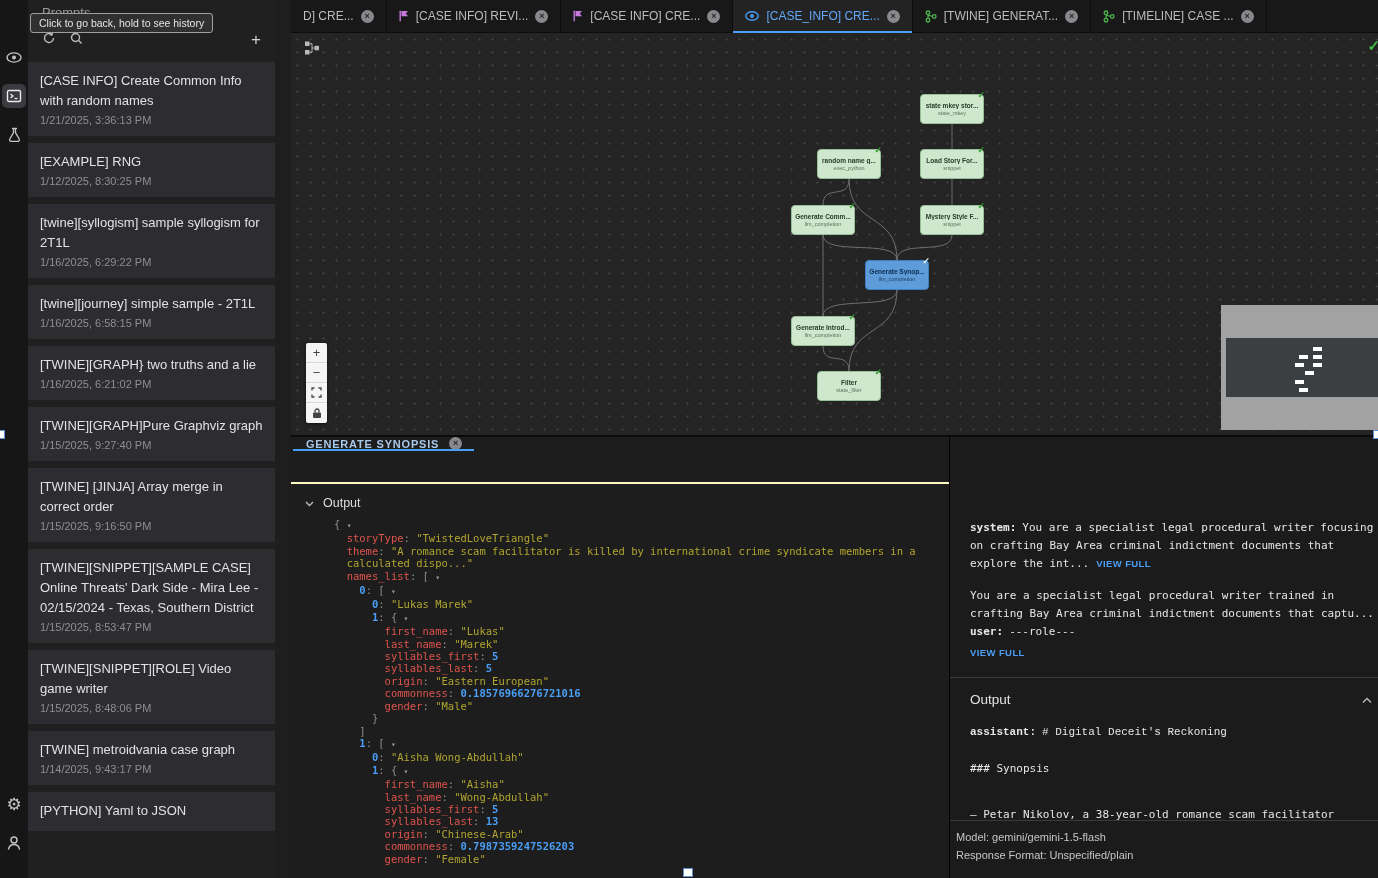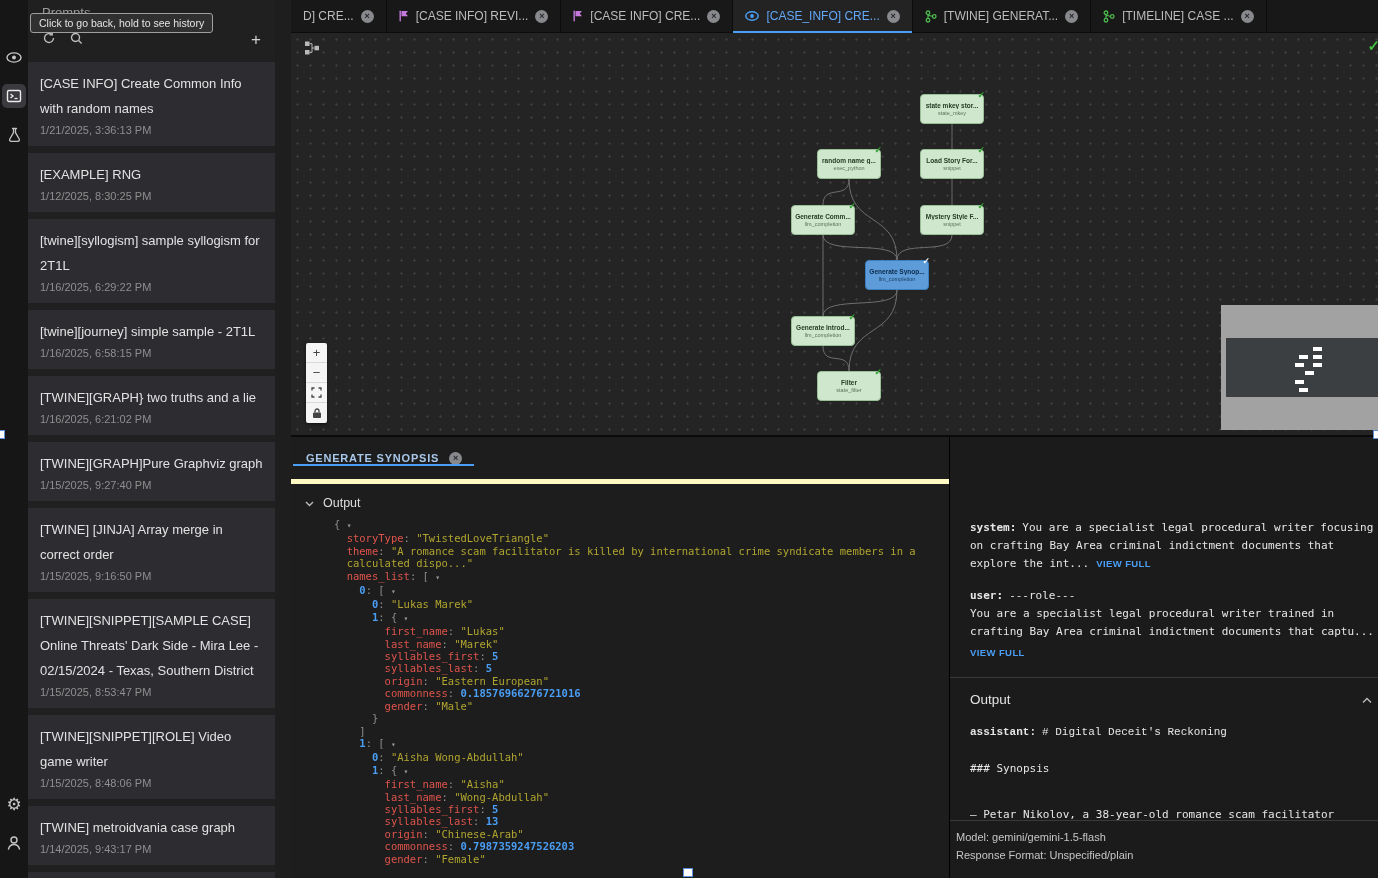--- a/index.html
+++ b/index.html
@@ -20,21 +20,21 @@
   .side { position:absolute; left:28px; top:0; width:247px; height:878px; background:#202020; }
   .side-title { padding:5px 0 0 14px; color:#9a9a9a; font-size:13px; }
   .tooltip { position:absolute; left:2px; top:13px; background:#303030; border:1px solid #9f9f9f;
              color:#e4e4e4; font-size:10.5px; padding:3px 8px; border-radius:3px;
              white-space:nowrap; z-index:6; }
   .side-toolbar { display:flex; align-items:center; gap:14px; padding:10px 14px 8px; height:37px; }
   .tool-grow { flex:1; }
   .add-btn { font-size:17px; color:#cfcfcf; cursor:pointer; line-height:1; }
   .prompt-list { position:absolute; top:62px; left:0; right:0; bottom:0; overflow:hidden; }
   .prompt-item { background:#2c2c31; margin-bottom:7px; padding:9px 12px 10px; cursor:pointer; }
-  .prompt-title { color:#e2e2e2; font-size:13px; line-height:25px; }
+  .prompt-title { color:#e2e2e2; font-size:13px; line-height:20px; }
   .prompt-time { color:#8f8f8f; font-size:11px; margin-top:3px; }
 
   
   .main { position:absolute; left:291px; top:0; width:1103px; height:878px; }
   .tabbar { position:absolute; top:0; left:0; right:0; height:33px; background:#181818;
             display:flex; align-items:stretch; border-bottom:1px solid #0c0c0c; }
   .tab { display:flex; align-items:center; gap:7px; padding:0 12px; border-right:1px solid #0c0c0c;
          font-size:12px; color:#bcbcbc; position:relative; cursor:pointer; white-space:nowrap; }
   .tab.active { background:#232324; color:#63a8f8; }
   .tab.active::after { content:""; position:absolute; left:0; right:0; bottom:-1px; height:2px; background:#4a9ef5; }
@@ -69,21 +69,21 @@
   .zoom-btn:last-child { border-bottom:none; }
   .minimap { position:absolute; left:930px; top:272px; width:163px; height:125px; background:#a2a2a2; cursor:pointer; }
   .minimap-view { position:absolute; left:5px; top:33px; width:152px; height:59px; background:#3c3f42; }
   .mini-node { position:absolute; width:9px; height:4px; background:#ffffff; }
 
   .splitter { position:absolute; top:435px; left:0; width:1103px; height:2px; background:#0a0a0a; cursor:row-resize; }
 
   
   .bottom { position:absolute; top:437px; left:0; width:1103px; height:441px; background:#1d1d1d; display:flex; }
   .bleft { width:658px; position:relative; }
-  .bl-header { height:47px; display:flex; align-items:center; border-bottom:5px solid #fef9c3; }
+  .bl-header { height:47px; display:flex; align-items:flex-start; border-bottom:2px solid #fef9c3; }
   .bl-tab { display:flex; align-items:center; gap:10px; padding:0 14px 0 15px; position:relative; cursor:pointer; }
   .bl-tab::after { content:""; position:absolute; left:2px; right:2px; bottom:-1px; height:2px; background:#4a9ef5; }
   .bl-tab-label { color:#a9c7e8; font-size:11px; font-weight:bold; letter-spacing:.8px; }
   .output-row { display:flex; align-items:center; gap:9px; padding:12px 0 5px 14px;
                 color:#dedede; font-size:12.5px; cursor:pointer; }
   .json-tree { padding:3px 0 0 43px; font-family:"DejaVu Sans Mono",monospace; font-size:10.5px;
                line-height:12.4px; white-space:pre; overflow:hidden; height:352px; }
   .tk-p { color:#8d8d8d; } .tk-k { color:#df544c; } .tk-i { color:#4a9ef5; font-weight:bold; }
   .tk-s { color:#b0a52f; } .tk-n { color:#4a9ef5; font-weight:bold; }
   .tk-c { color:#999; font-size:8px; }
@@ -386,22 +386,22 @@
           <span>Output</span>
         </div>
         <div class="json-tree"><div class="json-line"><span class="tk-p">{ </span><span class="tk-c">▾</span></div><div class="json-line"><span class="tk-p">  </span><span class="tk-k">storyType</span><span class="tk-p">: </span><span class="tk-s">"TwistedLoveTriangle"</span></div><div class="json-line"><span class="tk-p">  </span><span class="tk-k">theme</span><span class="tk-p">: </span><span class="tk-s">"A romance scam facilitator is killed by international crime syndicate members in a</span></div><div class="json-line"><span class="tk-s">  calculated dispo..."</span></div><div class="json-line"><span class="tk-p">  </span><span class="tk-k">names_list</span><span class="tk-p">: [ </span><span class="tk-c">▾</span></div><div class="json-line"><span class="tk-p">    </span><span class="tk-i">0</span><span class="tk-p">: [ </span><span class="tk-c">▾</span></div><div class="json-line"><span class="tk-p">      </span><span class="tk-i">0</span><span class="tk-p">: </span><span class="tk-s">"Lukas Marek"</span></div><div class="json-line"><span class="tk-p">      </span><span class="tk-i">1</span><span class="tk-p">: { </span><span class="tk-c">▾</span></div><div class="json-line"><span class="tk-p">        </span><span class="tk-k">first_name</span><span class="tk-p">: </span><span class="tk-s">"Lukas"</span></div><div class="json-line"><span class="tk-p">        </span><span class="tk-k">last_name</span><span class="tk-p">: </span><span class="tk-s">"Marek"</span></div><div class="json-line"><span class="tk-p">        </span><span class="tk-k">syllables_first</span><span class="tk-p">: </span><span class="tk-n">5</span></div><div class="json-line"><span class="tk-p">        </span><span class="tk-k">syllables_last</span><span class="tk-p">: </span><span class="tk-n">5</span></div><div class="json-line"><span class="tk-p">        </span><span class="tk-k">origin</span><span class="tk-p">: </span><span class="tk-s">"Eastern European"</span></div><div class="json-line"><span class="tk-p">        </span><span class="tk-k">commonness</span><span class="tk-p">: </span><span class="tk-n">0.18576966276721016</span></div><div class="json-line"><span class="tk-p">        </span><span class="tk-k">gender</span><span class="tk-p">: </span><span class="tk-s">"Male"</span></div><div class="json-line"><span class="tk-p">      }</span></div><div class="json-line"><span class="tk-p">    ]</span></div><div class="json-line"><span class="tk-p">    </span><span class="tk-i">1</span><span class="tk-p">: [ </span><span class="tk-c">▾</span></div><div class="json-line"><span class="tk-p">      </span><span class="tk-i">0</span><span class="tk-p">: </span><span class="tk-s">"Aisha Wong-Abdullah"</span></div><div class="json-line"><span class="tk-p">      </span><span class="tk-i">1</span><span class="tk-p">: { </span><span class="tk-c">▾</span></div><div class="json-line"><span class="tk-p">        </span><span class="tk-k">first_name</span><span class="tk-p">: </span><span class="tk-s">"Aisha"</span></div><div class="json-line"><span class="tk-p">        </span><span class="tk-k">last_name</span><span class="tk-p">: </span><span class="tk-s">"Wong-Abdullah"</span></div><div class="json-line"><span class="tk-p">        </span><span class="tk-k">syllables_first</span><span class="tk-p">: </span><span class="tk-n">5</span></div><div class="json-line"><span class="tk-p">        </span><span class="tk-k">syllables_last</span><span class="tk-p">: </span><span class="tk-n">13</span></div><div class="json-line"><span class="tk-p">        </span><span class="tk-k">origin</span><span class="tk-p">: </span><span class="tk-s">"Chinese-Arab"</span></div><div class="json-line"><span class="tk-p">        </span><span class="tk-k">commonness</span><span class="tk-p">: </span><span class="tk-n">0.7987359247526203</span></div><div class="json-line"><span class="tk-p">        </span><span class="tk-k">gender</span><span class="tk-p">: </span><span class="tk-s">"Female"</span></div><div class="json-line"><span class="tk-p">      }</span></div></div>
       </div>
 
       <div class="bright">
         <div class="msg">
           <b>system:</b><span>You are a specialist legal procedural writer focusing on crafting Bay Area criminal indictment documents that explore the int...</span><span class="view-full">VIEW FULL</span>
         </div>
         <div class="msg user-block">
+          <div>You are a specialist legal procedural writer trained in crafting Bay Area criminal indictment documents that captu...</div>
           <div><b>user:</b><span>---role---</span></div>
-          <div>You are a specialist legal procedural writer trained in crafting Bay Area criminal indictment documents that captu...</div>
           <div class="vf-line"><span class="view-full" style="margin-left:0">VIEW FULL</span></div>
         </div>
         <div class="hr"></div>
         <div class="out-head">
           <span>Output</span>
           <span class="chev-btn">
             <svg width="10" height="7" viewBox="0 0 10 7">
                 <path d="M1 5.5L5 1.5l4 4" fill="none" stroke="#bbb" stroke-width="1.4"></path>
               </svg>
           </span>

